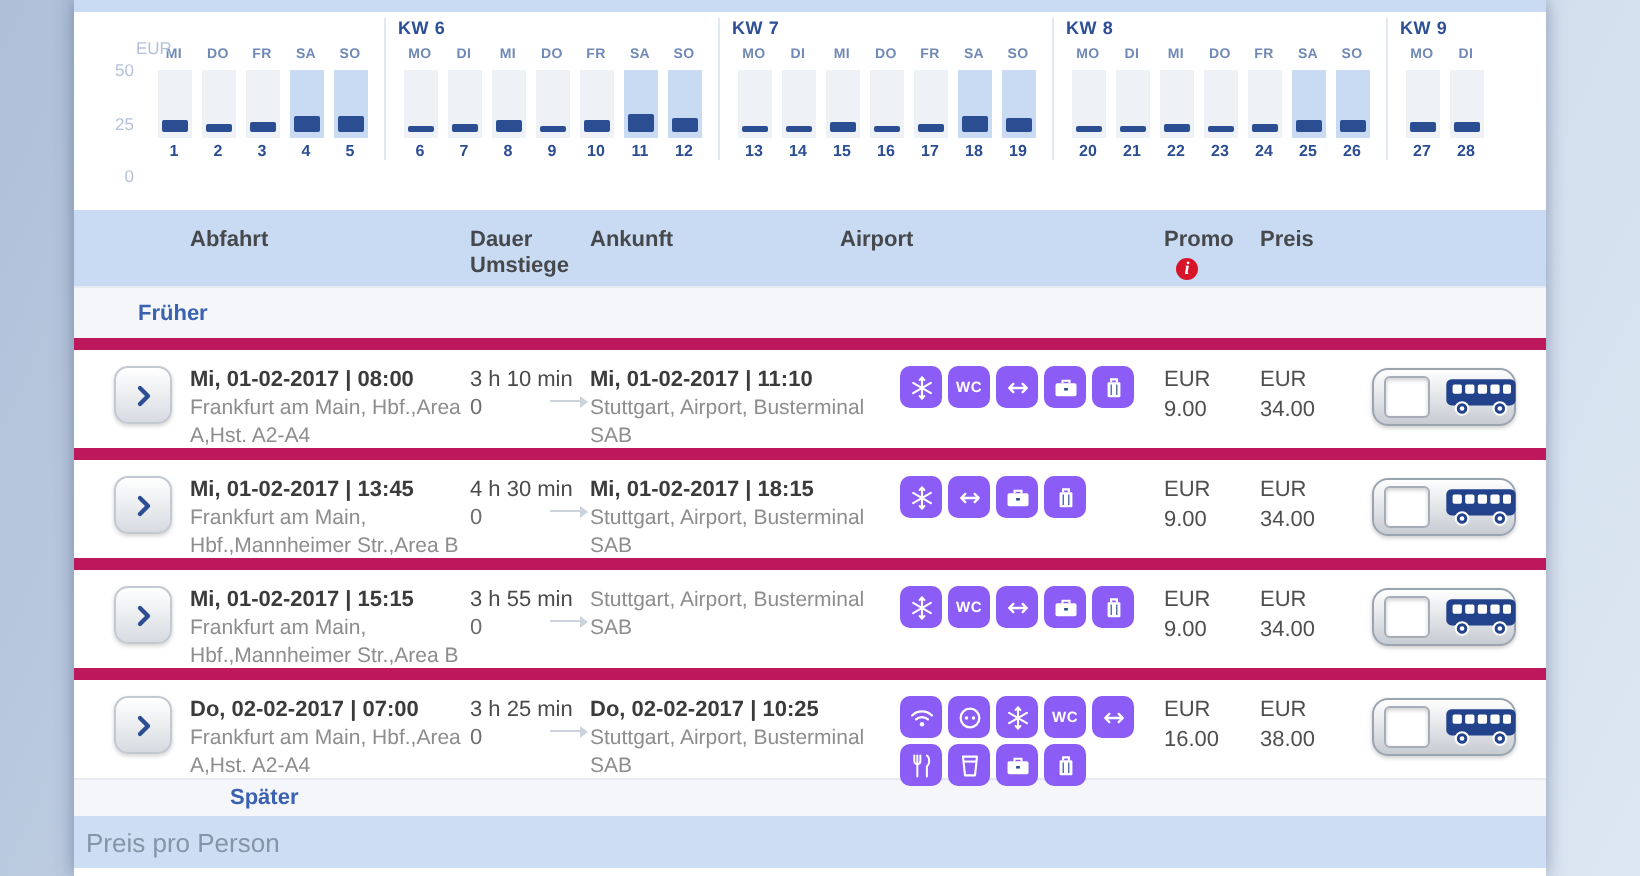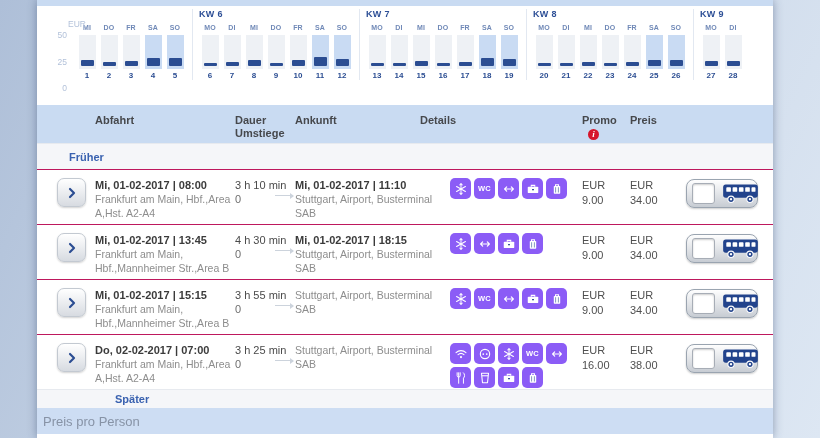--- a/index.html
+++ b/index.html
@@ -39,21 +39,21 @@
   .c-promo{width:48px;flex:none;}
   .c-preis{width:56px;flex:none;}
   .c-select{flex:1;}
   .hdr-details-lab{display:inline-block;margin-left:-30px;}
   .info-dot{width:11px;height:11px;border-radius:50%;background:#d6152b;color:#fff;margin:2px 0 0 6px;
             font:italic bold 9px/11px "Liberation Serif",serif;text-align:center;cursor:pointer;}
   .section-row{background:#f5f6f9;border-top:1px solid #e7eaef;color:#3a62b0;
                font-size:11px;font-weight:bold;padding-left:78px;cursor:pointer;}
   .sec-earlier{padding-top:7px;padding-bottom:6px;padding-left:32px;}
   .sec-later{padding-top:3px;padding-bottom:3px;}
-  .jrow{display:flex;padding:8px 0 0 20px;height:55px;box-sizing:border-box;border-top:1px solid #be185d;background:#fff;}
+  .jrow{display:flex;padding:8px 0 0 20px;height:55px;box-sizing:border-box;border-top:6px solid #be185d;background:#fff;}
   .expand-btn{width:29px;height:29px;border-radius:7px;border:1px solid #c3c9d1;box-sizing:border-box;
               background:linear-gradient(#ffffff,#d7dbe1);box-shadow:0 1px 2px rgba(0,0,0,.18);
               display:flex;align-items:center;justify-content:center;cursor:pointer;padding:0;}
   .dt{font-size:11px;font-weight:bold;color:#3b3b3b;line-height:14px;}
   .station{font-size:10.5px;color:#8d8d8d;line-height:14px;}
   .dur{font-size:11px;color:#4a4a4a;line-height:14px;}
   .transfers{font-size:11px;color:#6e6e6e;line-height:14px;}
   .transfer-arrow{position:absolute;top:17px;right:-2px;width:18px;height:1px;background:#ccd3dc;}
   .transfer-arrow:after{content:"";position:absolute;right:-1px;top:-2.5px;border-left:4px solid #ccd3dc;
               border-top:3px solid transparent;border-bottom:3px solid transparent;}
@@ -378,21 +378,21 @@
 
     <div class="thead">
       <div class="c-exp"></div>
       <div class="c-abfahrt">Abfahrt</div>
       <div class="c-dauer">
         <div>Dauer</div>
         <div>Umstiege</div>
       </div>
       <div class="c-ankunft">Ankunft</div>
       <div class="c-details">
-        <span class="hdr-details-lab">Details</span>
+        <span class="hdr-details-lab">Airport</span>
       </div>
       <div class="c-promo">
         <div>Promo</div>
         <div class="info-dot">i</div>
       </div>
       <div class="c-preis">Preis</div>
       <div class="c-select"></div>
     </div>
 
     <div class="section-row sec-earlier">Früher</div>
@@ -606,20 +606,21 @@
           <div class="c-abfahrt">
             <div class="dt">Do, 02-02-2017 | 07:00</div>
             <div class="station">Frankfurt am Main, Hbf.,Area A,Hst. A2-A4</div>
           </div>
           <div class="c-dauer">
             <div class="dur">3 h 25 min</div>
             <div class="transfers">0</div>
             <span class="transfer-arrow"></span>
           </div>
           <div class="c-ankunft">
+            <div class="dt">Do, 02-02-2017 | 10:25</div>
             <div class="station">Stuttgart, Airport, Busterminal SAB</div>
           </div>
           <div class="c-details">
             <div class="amenities">
               <div class="tile">
                 <svg viewBox="0 0 24 24">
                   <use href="#i-wifi"></use>
                 </svg>
               </div>
               <div class="tile">

